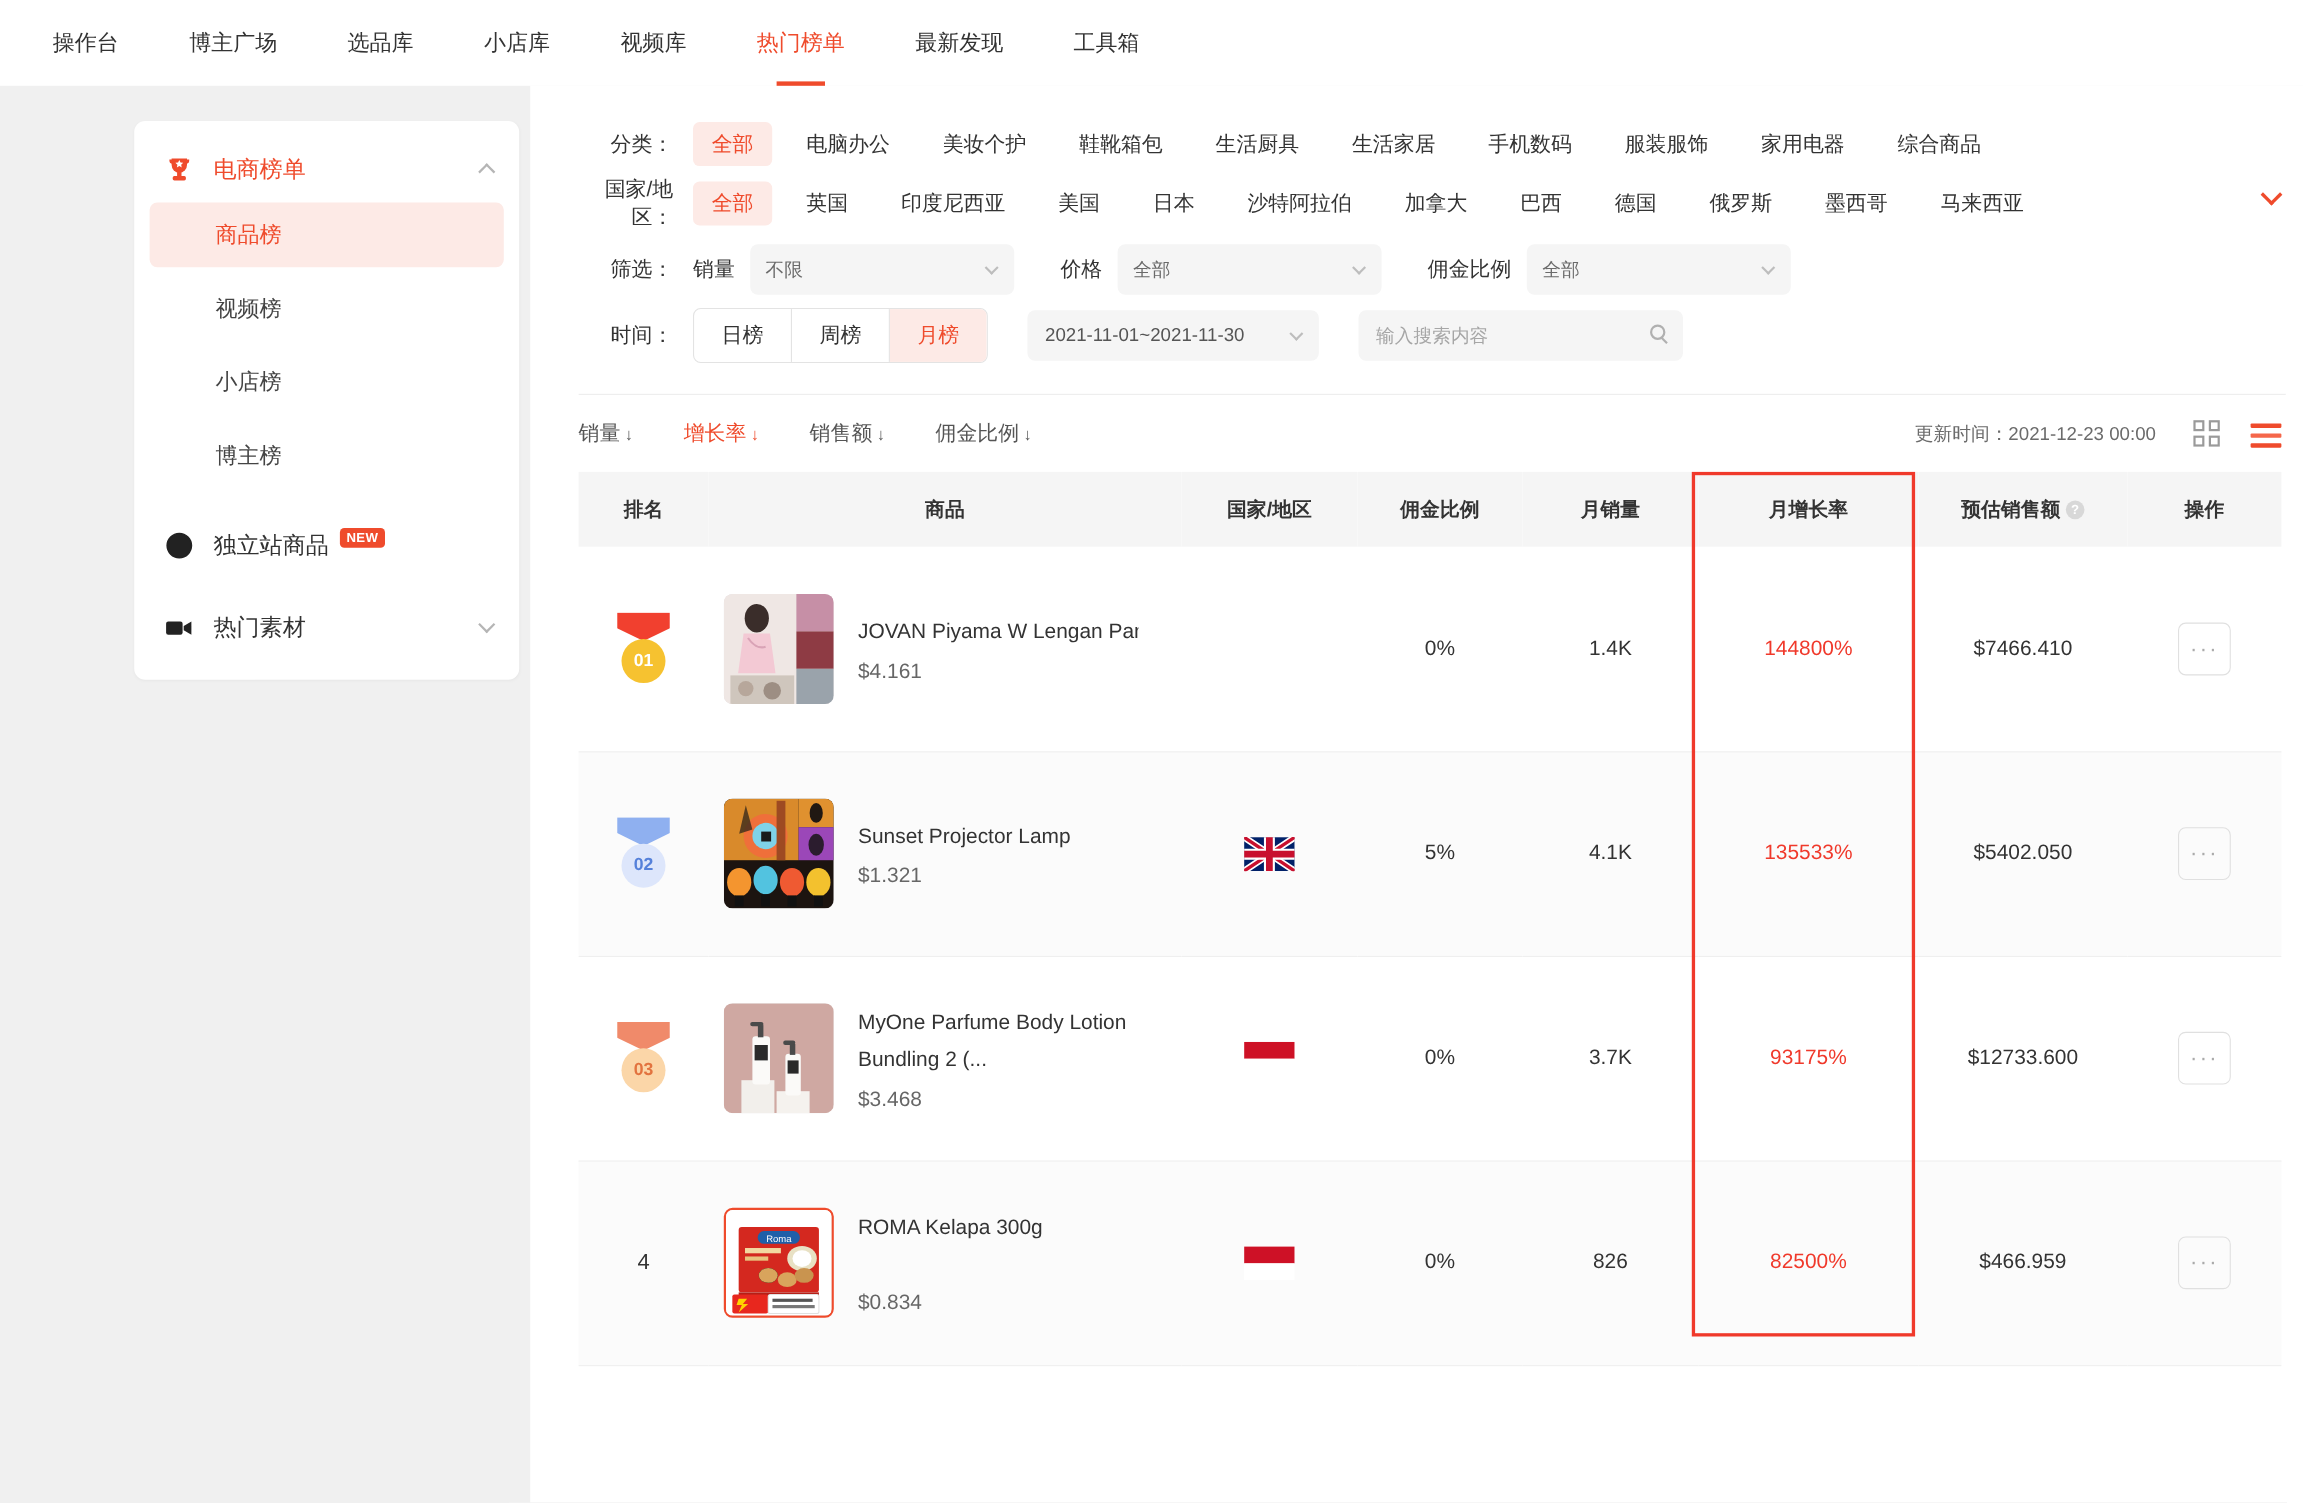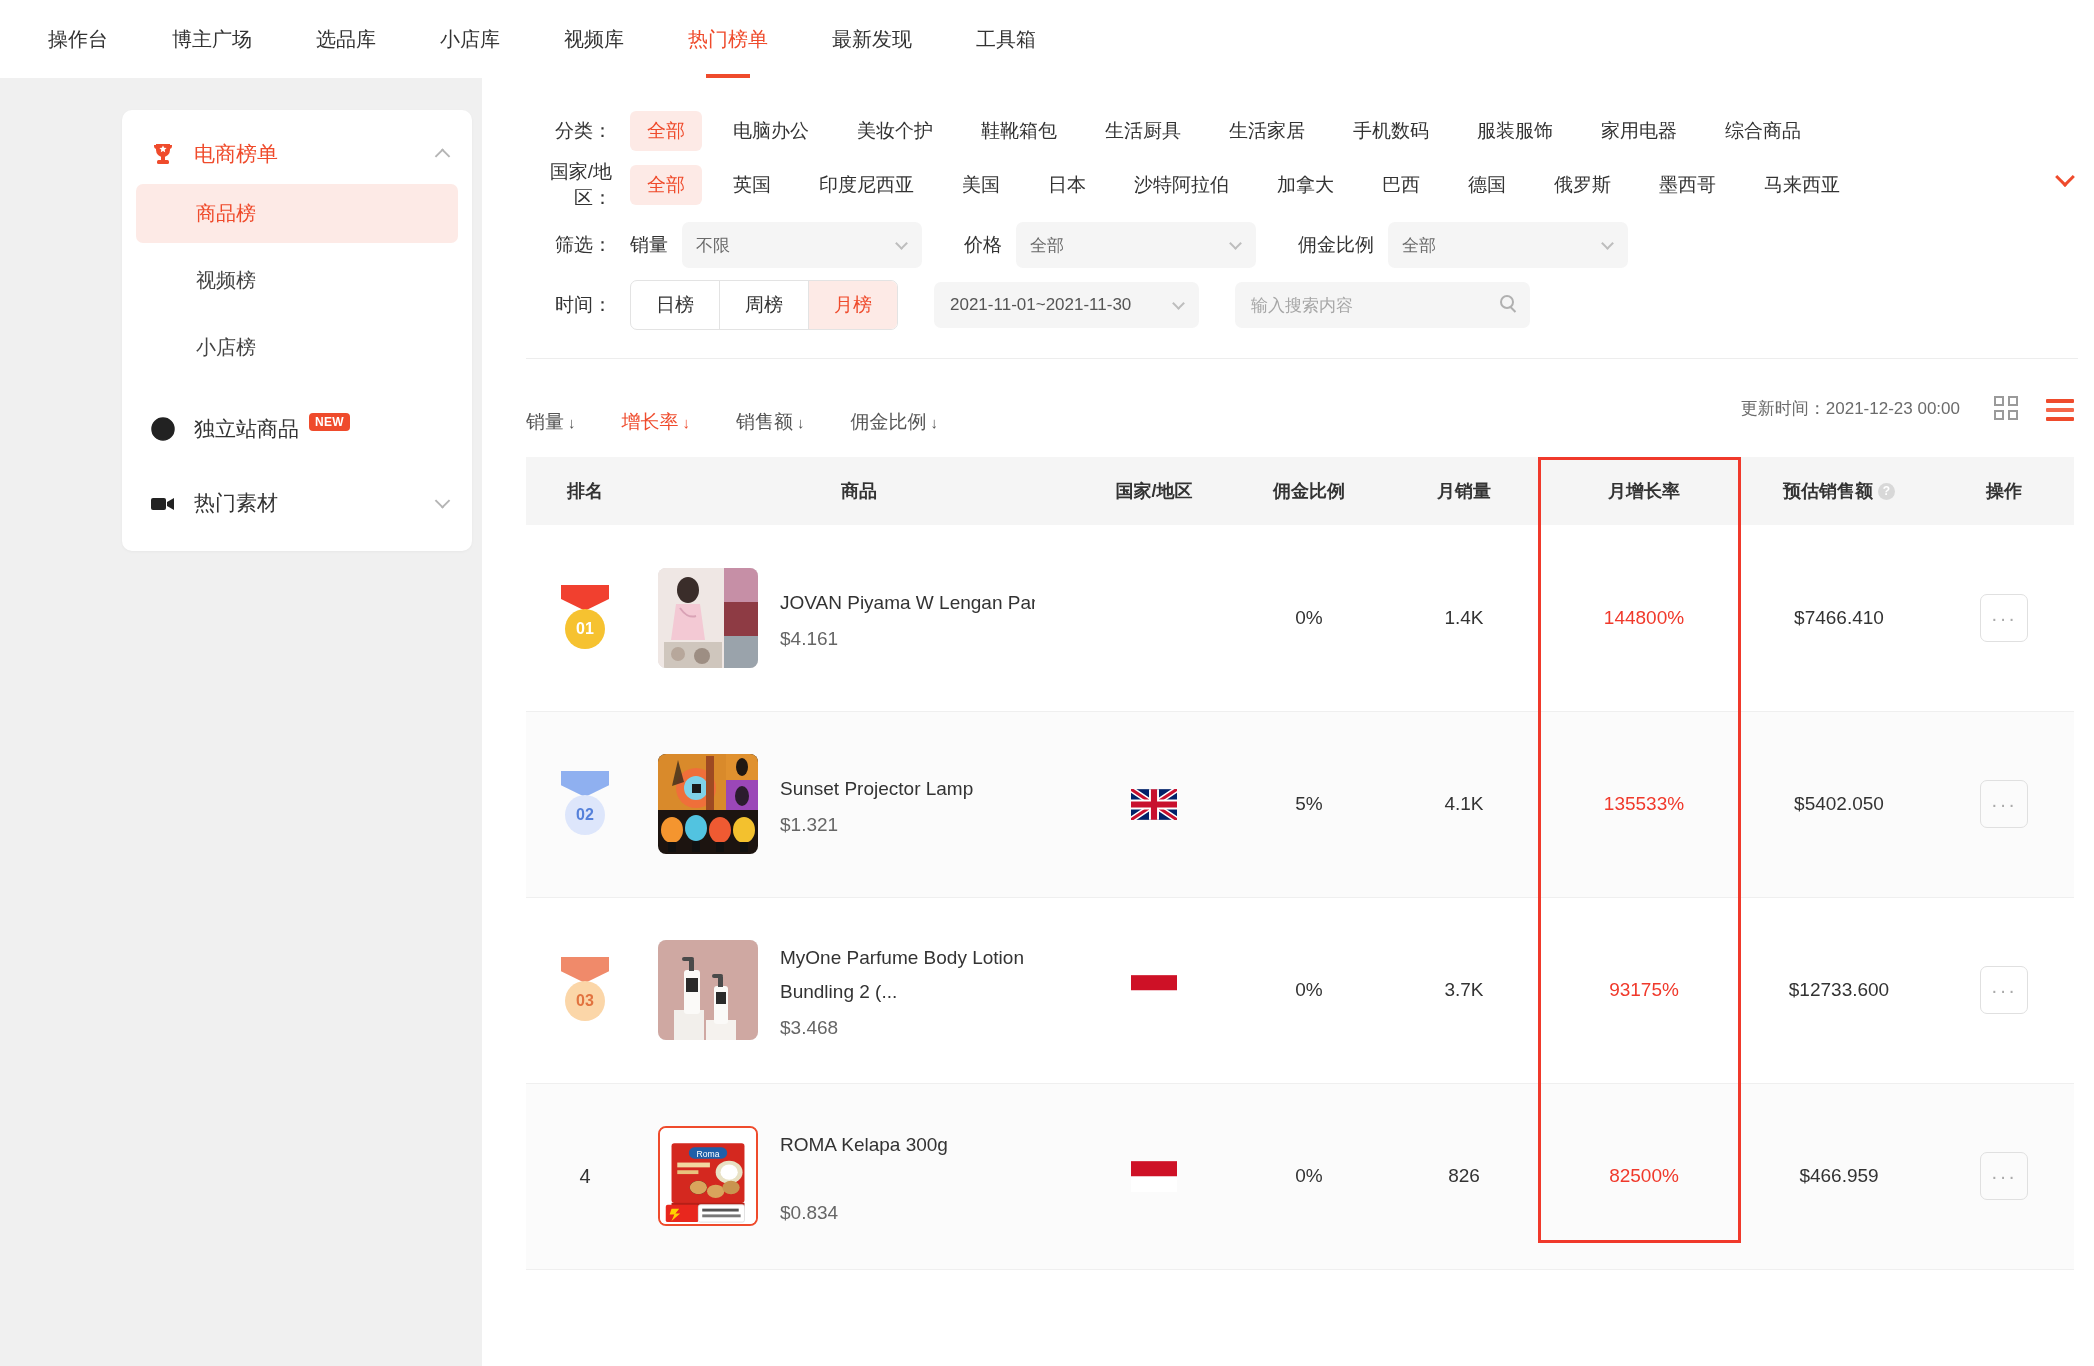--- a/index.html
+++ b/index.html
@@ -187,21 +187,21 @@
   
   .divider { height: 1px; background: #ededed; margin: 26px 44px 0 44px; }
 
   
   .sortbar {
     display: flex; align-items: center;
     padding: 22px 48px 22px 44px;
   }
   .sortitem {
     font-size: 19px; color: #555;
-    margin-right: 46px; cursor: pointer; white-space: nowrap; margin-top: 28px;
+    margin-right: 46px; cursor: pointer; white-space: nowrap;
   }
   .sortitem.active { color: #ef4b2c; }
   .sortitem .ar { font-size: 15px; margin-left: 4px; }
   .sortbar .spacer { flex: 1; }
   .update-time { font-size: 17px; color: #6b6b6b; margin-right: 34px; white-space: nowrap; }
 
   .ico-grid {
     width: 24px; height: 24px; margin-right: 28px; cursor: pointer;
     display: grid; grid-template-columns: 10px 10px; grid-template-rows: 10px 10px; gap: 4px;
   }
@@ -332,20 +332,21 @@
             <path d="M13 3.4l1.1 2.3 2.5.3-1.9 1.7.5 2.5L13 9l-2.2 1.2.5-2.5-1.9-1.7 2.5-.3z" fill="#ffffff"></path>
           </svg>
         </span>
         <span class="g-label">电商榜单</span>
         <span class="chev up"></span>
       </div>
 
       <div class="side-sub active">商品榜</div>
       <div class="side-sub">视频榜</div>
       <div class="side-sub">小店榜</div>
+      <div class="side-sub">博主榜</div>
 
       <div class="side-group-head plain spaced">
         <span class="g-icon">
           <svg width="26" height="26" viewBox="0 0 26 26">
             <circle cx="13" cy="13" r="11" fill="#222"></circle>
             <circle cx="13" cy="13" r="11" fill="none" stroke="#222" stroke-width="1.5"></circle>
           </svg>
         </span>
         <span class="g-label">独立站商品</span>
         <span class="badge-new">NEW</span>

